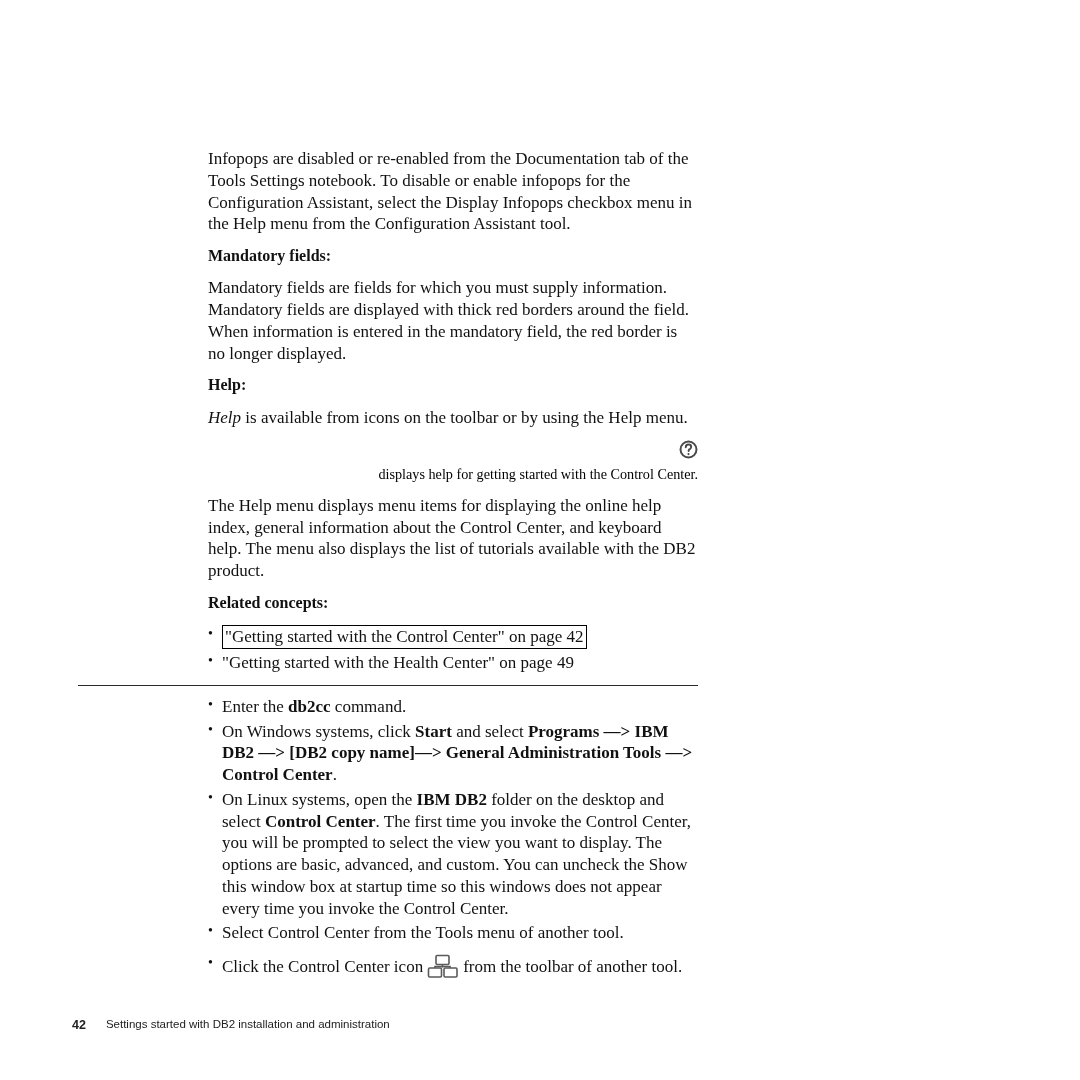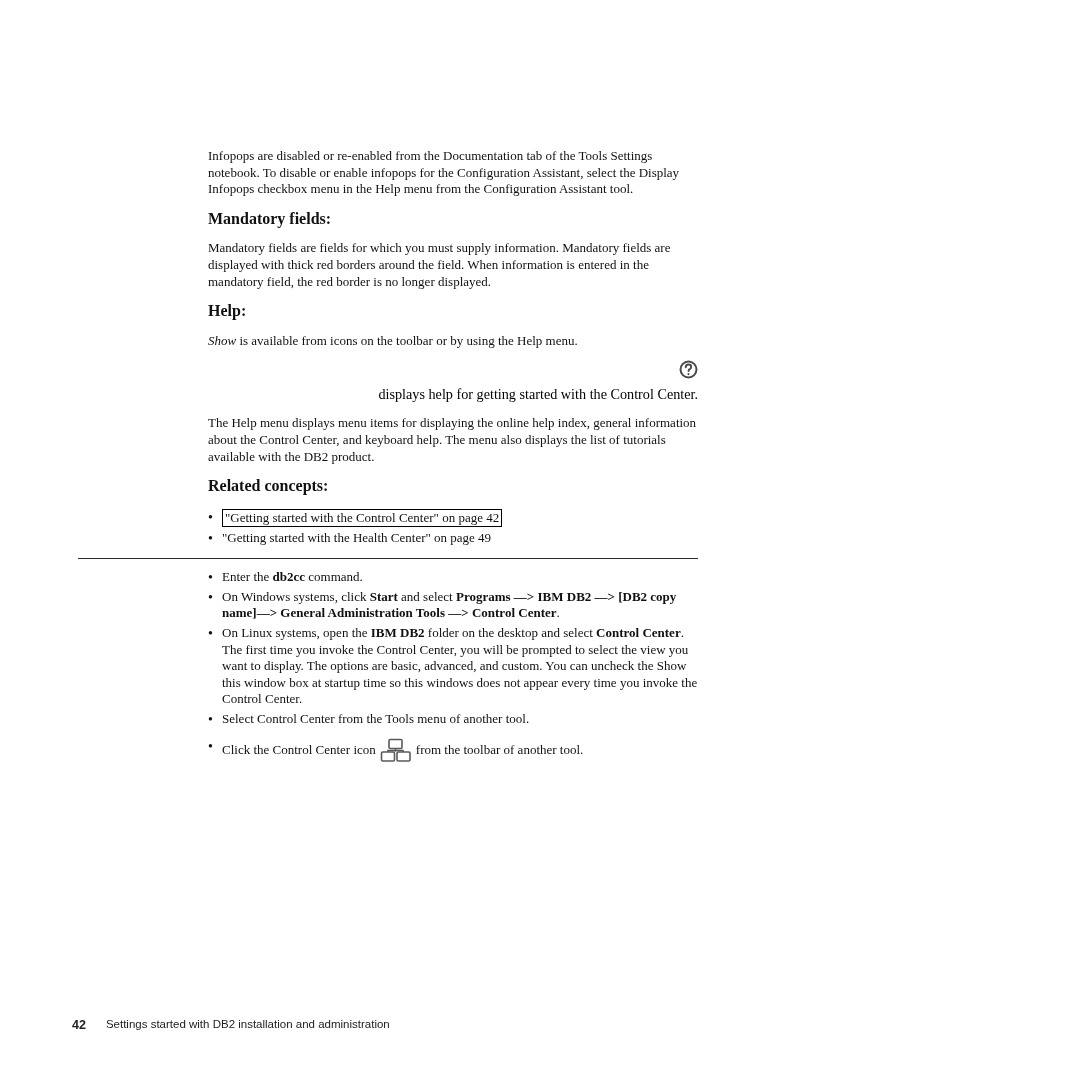--- a/index.html
+++ b/index.html
@@ -15,21 +15,21 @@
       position: absolute;
       left: 78px;
       top: 148px;
       width: 620px;
     }
     .body-col {
       margin-left: 130px;
       width: 490px;
     }
     p, li {
-      font-size: 13px;
+      font-size: 17px;
       line-height: 1.28;
       color: #111;
     }
     p { margin-bottom: 11px; }
     .bold { font-weight: 700; }
     .italic { font-style: italic; }
     .subhead {
       font-weight: 700;
       font-size: 16px;
       margin-bottom: 11px;
@@ -123,21 +123,21 @@
 
   <div class="body-col">
     <p>Infopops are disabled or re-enabled from the Documentation tab of the Tools Settings notebook. To disable or enable infopops for the Configuration Assistant, select the Display Infopops checkbox menu in the Help menu from the Configuration Assistant tool.</p>
 
     <p class="subhead">Mandatory fields:</p>
     <p>Mandatory fields are fields for which you must supply information. Mandatory fields are displayed with thick red borders around the field. When information is entered in the mandatory field, the red border is no longer displayed.</p>
 
     <p class="subhead">Help:</p>
 
     <p>
-      <span class="italic">Show</span><span> is available from icons on the toolbar or by using the Help menu.</span>
+      <span class="italic">Help</span><span> is available from icons on the toolbar or by using the Help menu.</span>
     </p>
 
     <div class="help-icon-row">
       <span class="help-icon">
         <svg viewBox="0 0 20 20" width="19" height="19">
           <circle cx="10" cy="10" r="8.4" fill="none" stroke="#4a4a4a" stroke-width="2.1"></circle>
           <path d="M7.1 7.6c0-1.6 1.3-2.8 2.9-2.8 1.6 0 2.8 1 2.8 2.5 0 1.1-.6 1.7-1.5 2.3-.8.5-1.2.9-1.2 1.7v.4" fill="none" stroke="#4a4a4a" stroke-width="2" stroke-linecap="round"></path>
           <circle cx="10" cy="14.8" r="1.15" fill="#4a4a4a"></circle>
         </svg>
       </span>

